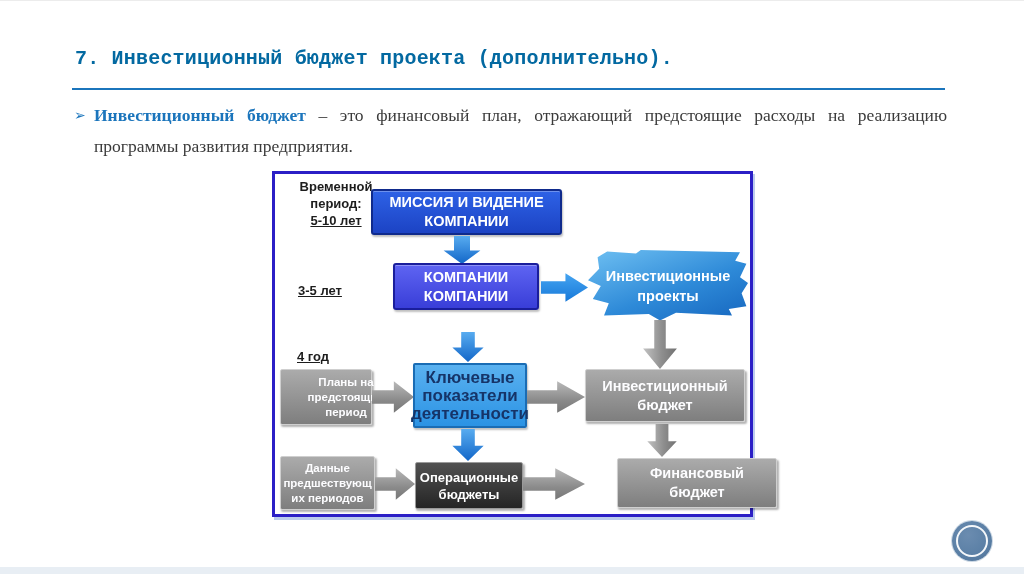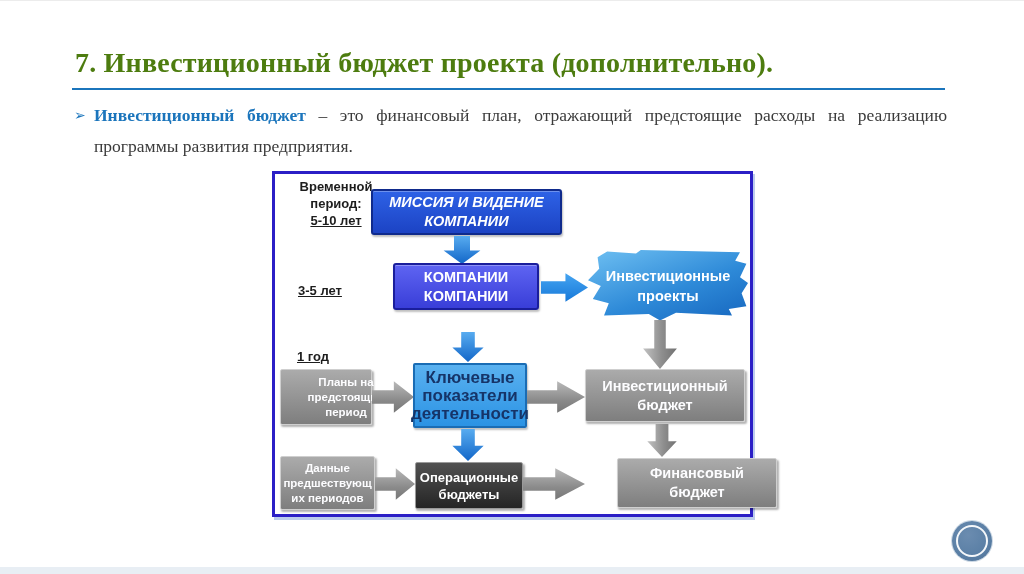--- a/index.html
+++ b/index.html
@@ -4,22 +4,22 @@
 <style>
   html,body { margin:0; padding:0; background:#fff; }
   #stage {
     position:relative; width:1024px; height:574px; background:#ffffff;
     overflow:hidden; font-family:"Liberation Sans", sans-serif;
     border-top:1px solid #ececec;
   }
   
   .title {
     position:absolute; left:75px; top:46px; width:880px;
-    font-family:Liberation Serif, serif; font-weight:bold;
-    font-size:28px; color:#4d7c0f; letter-spacing:.2px;
+    font-family:Liberation Mono, monospace; font-weight:bold;
+    font-size:20px; color:#0369a1; letter-spacing:.2px;
   }
   .rule { position:absolute; left:72px; top:87px; width:873px; height:2px; background:#1b75bc; }
   .para {
     position:absolute; left:75px; top:99px; width:872px;
     font-family:"Liberation Serif", serif; font-size:17.5px; line-height:31px;
     color:#3b3b3b; text-align:justify;
   }
   .para .bullet { position:absolute; left:-1px; top:0; color:#1b75bc; font-size:14px; }
   .para .ptext { display:block; padding-left:19px; }
   .para .term { color:#1b75bc; font-weight:bold; }
@@ -33,21 +33,20 @@
   .tlabel .uline { text-decoration:underline; }
   .node {
     position:absolute; box-sizing:border-box; display:flex; align-items:center;
     justify-content:center; text-align:center; font-weight:bold; padding:2px 4px;
   }
   .node-mission {
     left:96px; top:15px; width:191px; height:46px; font-size:14.5px; line-height:19px;
     color:#fff; background:linear-gradient(180deg,#2e62e6 0%,#1c43c4 100%);
     border:2px solid #0f2a8c; border-radius:3px;
     box-shadow:inset 0 1px 0 rgba(255,255,255,.3), 1px 2px 2px rgba(0,0,0,.25);
-    font-style:italic;
   }
   .node-strategy {
     left:118px; top:89px; width:146px; height:47px; font-size:14.5px; line-height:19px;
     color:#fff; background:linear-gradient(180deg,#5e64f2 0%,#393ed8 100%);
     border:2px solid #1a1e9c; border-radius:3px;
     box-shadow:inset 0 1px 0 rgba(255,255,255,.3), 1px 2px 2px rgba(0,0,0,.25);
   }
   .node-projects {
     left:313px; top:76px; width:160px; height:72px; font-size:14.5px; line-height:20px;
     color:#fff; background:linear-gradient(160deg,#6fc0f2 0%,#2e8ad8 55%,#1565be 100%);
@@ -109,21 +108,21 @@
   <div class="diagram">
 
     <div class="tlabel" style="left:22px; top:4px; width:78px;">
       <span>Временной период:</span><br>
       <span class="uline">5-10 лет</span>
     </div>
     <div class="tlabel" style="left:23px; top:108px;">
       <span class="uline">3-5 лет</span>
     </div>
     <div class="tlabel" style="left:22px; top:174px;">
-      <span class="uline">1 год</span>
+      <span class="uline">4 год</span>
     </div>
 
     <div class="node node-mission">МИССИЯ И ВИДЕНИЕ КОМПАНИИ</div>
     <div class="ar ar-down ar-blue" style="left:167px; top:62px; width:40px; height:28px;"></div>
 
     <div class="node node-strategy">КОМПАНИИ КОМПАНИИ</div>
     <div class="ar ar-right ar-blue-h" style="left:266px; top:98px; width:47px; height:31px;"></div>
     <div class="node node-projects">Инвестиционные проекты</div>
     <div class="ar ar-down-long ar-grey" style="left:367px; top:146px; width:36px; height:49px;"></div>
 

